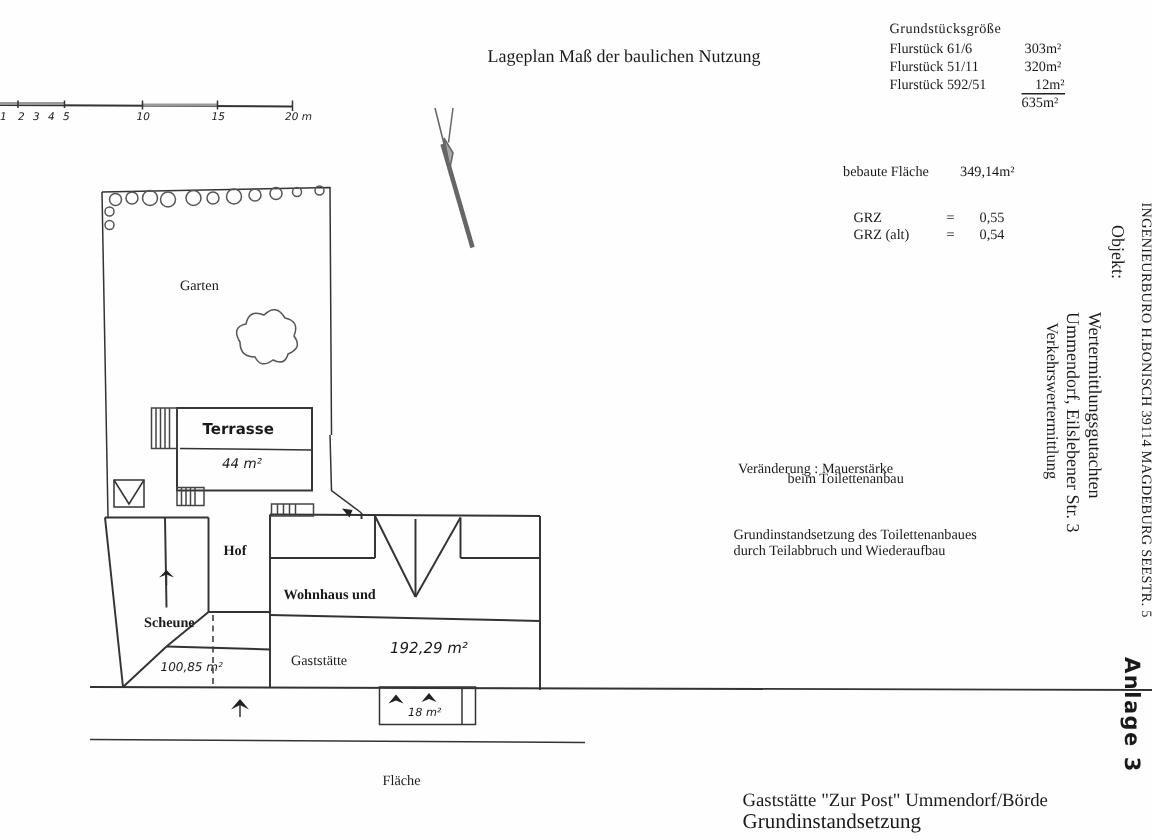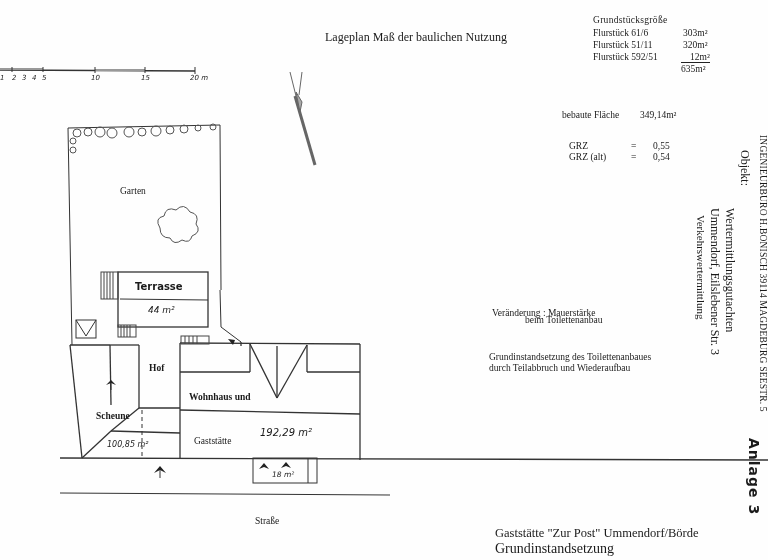--- a/index.html
+++ b/index.html
@@ -191,16 +191,16 @@
 <div class="abs lbl" style="left:120px;top:186px;">Garten</div>
 <div class="abs hand" style="left:135px;top:281px;font-size:10px;font-weight:bold;font-style:normal;">Terrasse</div>
 <div class="abs hand" style="left:148px;top:305px;">44 m²</div>
 <div class="abs lbl" style="left:149px;top:363px;font-weight:bold;">Hof</div>
 <div class="abs lbl" style="left:96px;top:411px;font-weight:bold;">Scheune</div>
 <div class="abs hand" style="left:107px;top:440px;font-size:8px;">100,85 m²</div>
 <div class="abs lbl" style="left:189px;top:392px;font-weight:bold;">Wohnhaus und</div>
 <div class="abs lbl" style="left:194px;top:436px;">Gaststätte</div>
 <div class="abs hand" style="left:260px;top:427px;font-size:10px;">192,29 m²</div>
 <div class="abs hand" style="left:272px;top:470px;font-size:7.5px;">18 m²</div>
-<div class="abs lbl" style="left:255px;top:516px;">Straße</div>
+<div class="abs lbl" style="left:255px;top:516px;">Fläche</div>
 
 <div class="abs bottom1">Gaststätte "Zur Post"  Ummendorf/Börde</div>
 <div class="abs bottom2">Grundinstandsetzung</div>
 
 </body></html>

